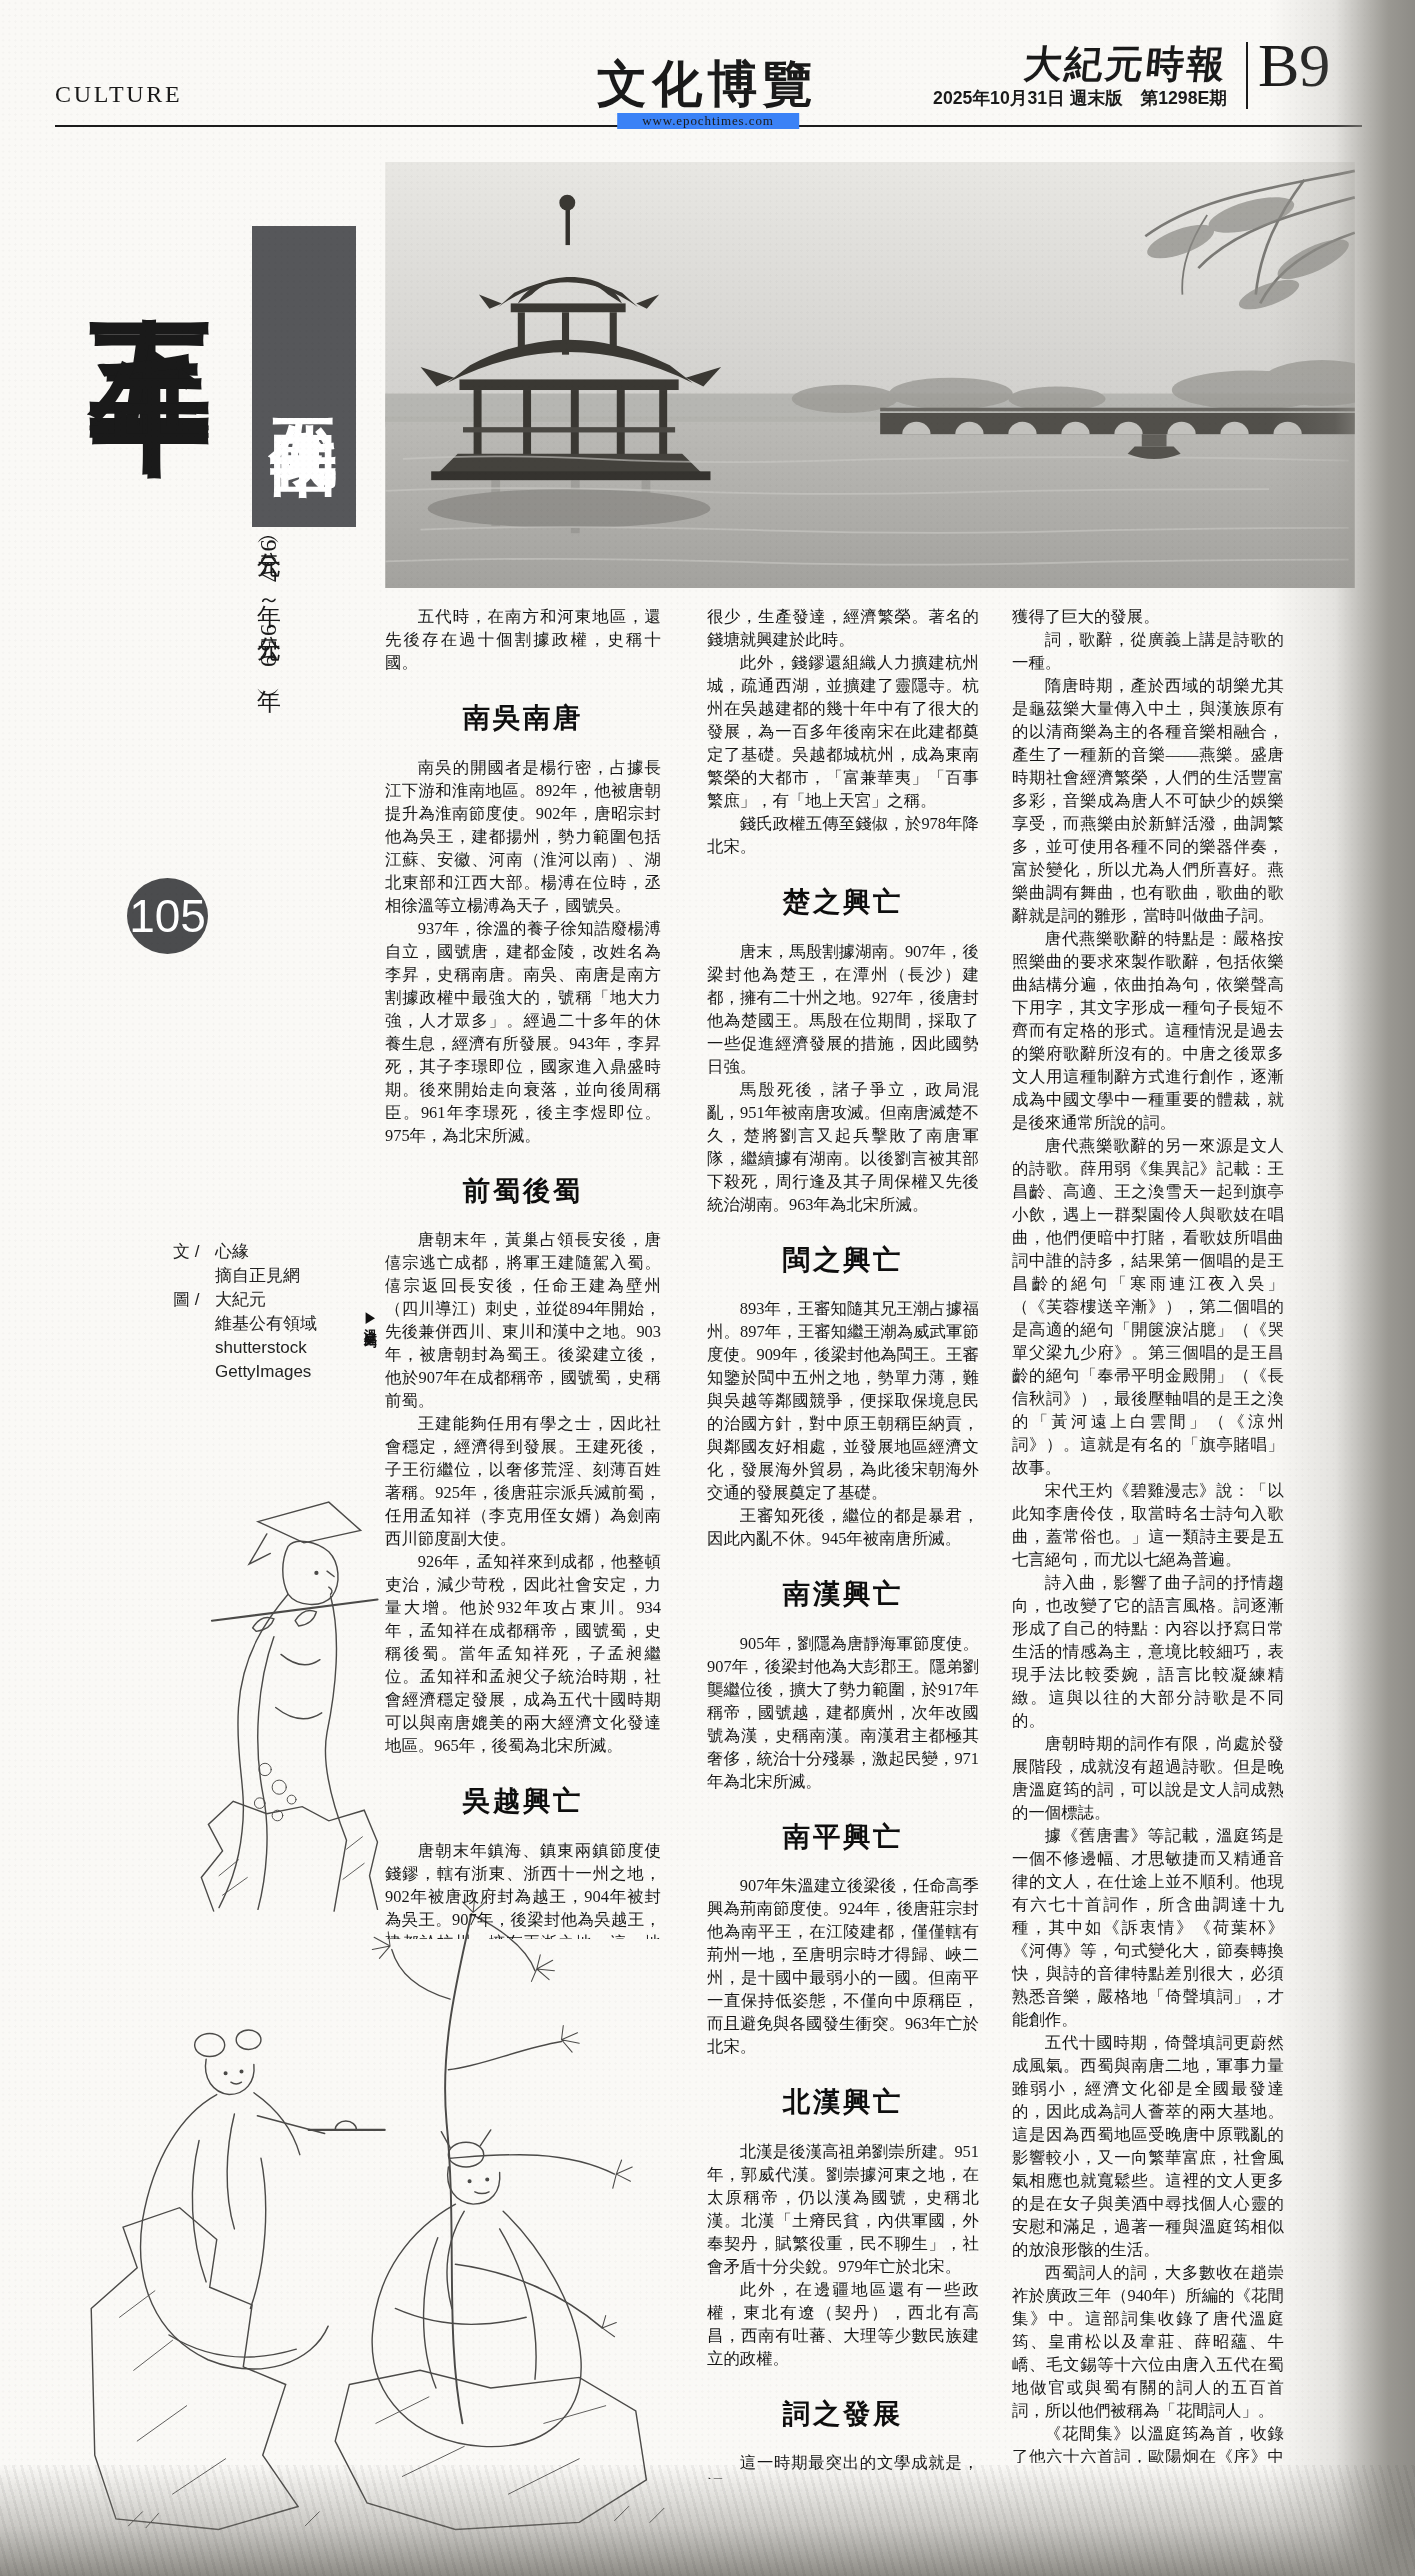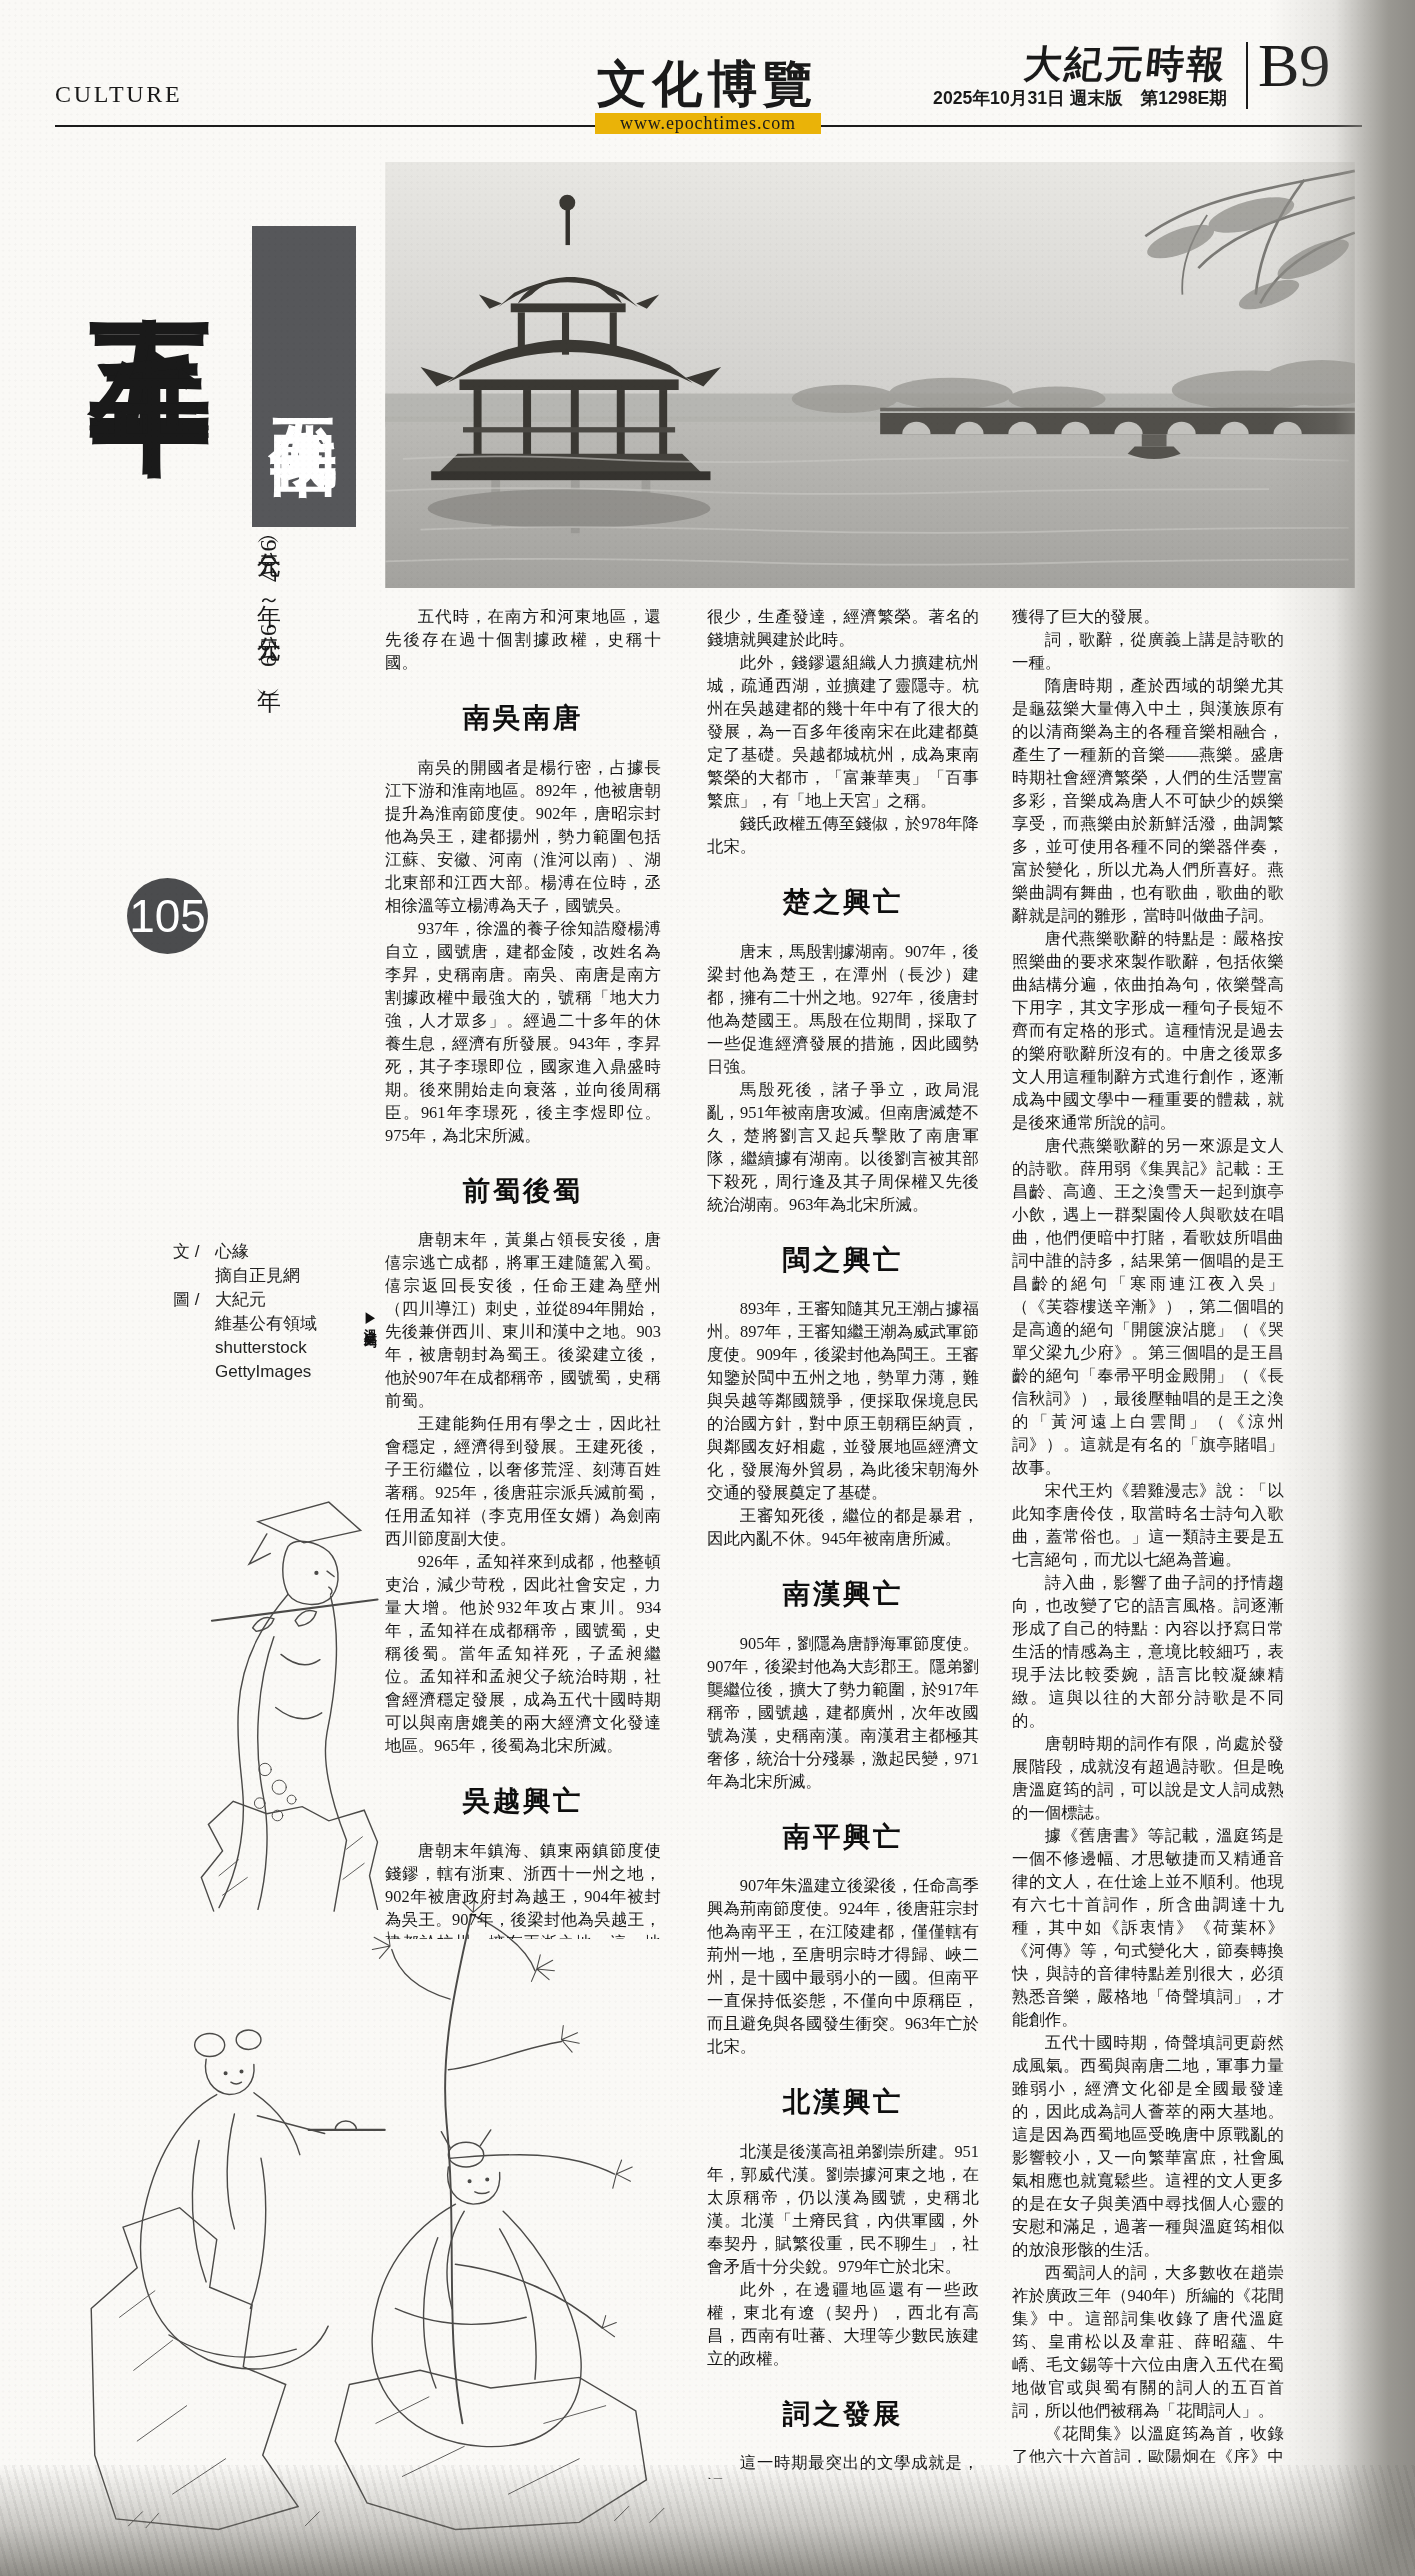--- a/index.html
+++ b/index.html
@@ -5,22 +5,22 @@
   html,body{margin:0;padding:0;background:#aeaca7;}
   #page{position:relative;width:1415px;height:2576px;margin:0 auto;background:#faf9f6;overflow:hidden;
         font-family:"Liberation Serif","DejaVu Serif",serif;color:#1a1a1a;}
   #page::after{content:"";position:absolute;inset:0;pointer-events:none;
         background-image:radial-gradient(rgba(0,0,0,0.025) 0.9px,transparent 0.9px);background-size:6.2px 6.2px;}
   .abs{position:absolute;}
   
   .culture{left:55px;top:81px;font-size:24px;letter-spacing:2.7px;}
   .main-title{left:0;width:1415px;top:51px;text-align:center;font-size:50px;font-weight:bold;letter-spacing:5.3px;}
   .head-rule{left:55px;top:125px;width:1307px;height:1.8px;background:#1b1b1b;}
-  .url-chip{left:708px;top:113px;transform:translateX(-50%);background:#eab308;padding:0 25px;
-        font-size:18px;letter-spacing:0.9px;z-index:3;}
+  .url-chip{left:708px;top:113px;transform:translateX(-50%);background:#3b82f6;padding:0 25px;
+        font-size:13px;letter-spacing:0.9px;z-index:3;}
   .masthead{top:39px;right:188px;font-size:38px;font-weight:900;letter-spacing:2.7px;transform:skewX(-6deg);
         font-family:"Liberation Serif",serif;}
   .dateline{top:86px;right:188px;font-family:"Liberation Sans",sans-serif;font-weight:600;font-size:17.7px;}
   .head-divider{left:1246px;top:42px;width:1.8px;height:67px;background:#1b1b1b;}
   .pageno{left:1258px;top:30px;font-size:62px;font-family:"Liberation Serif",serif;}
   
   .series-title{left:85px;top:219px;writing-mode:vertical-rl;text-orientation:upright;
         font-size:122px;line-height:133px;font-weight:900;letter-spacing:10.6px;}
   .episode-box{left:252px;top:226px;width:104px;height:301px;background:#56575a;display:flex;
         align-items:center;justify-content:center;}

